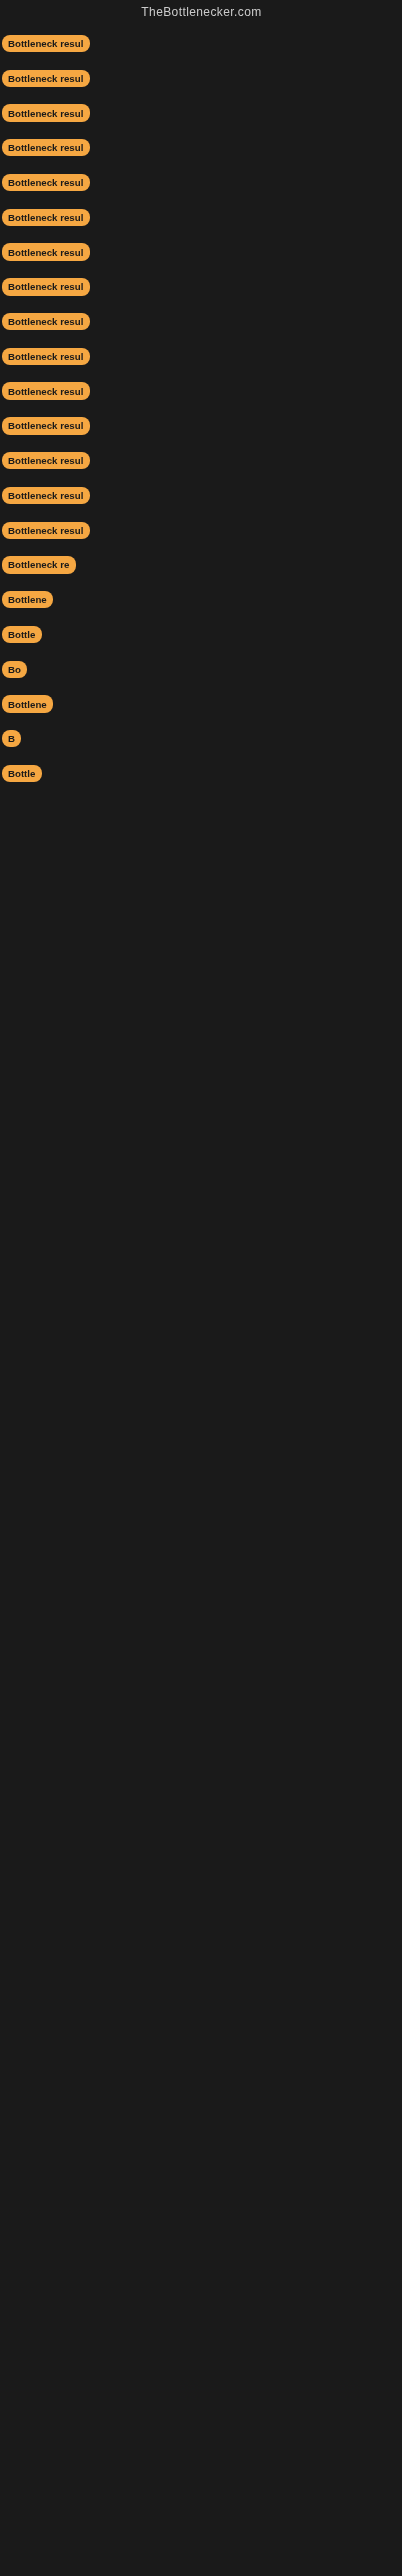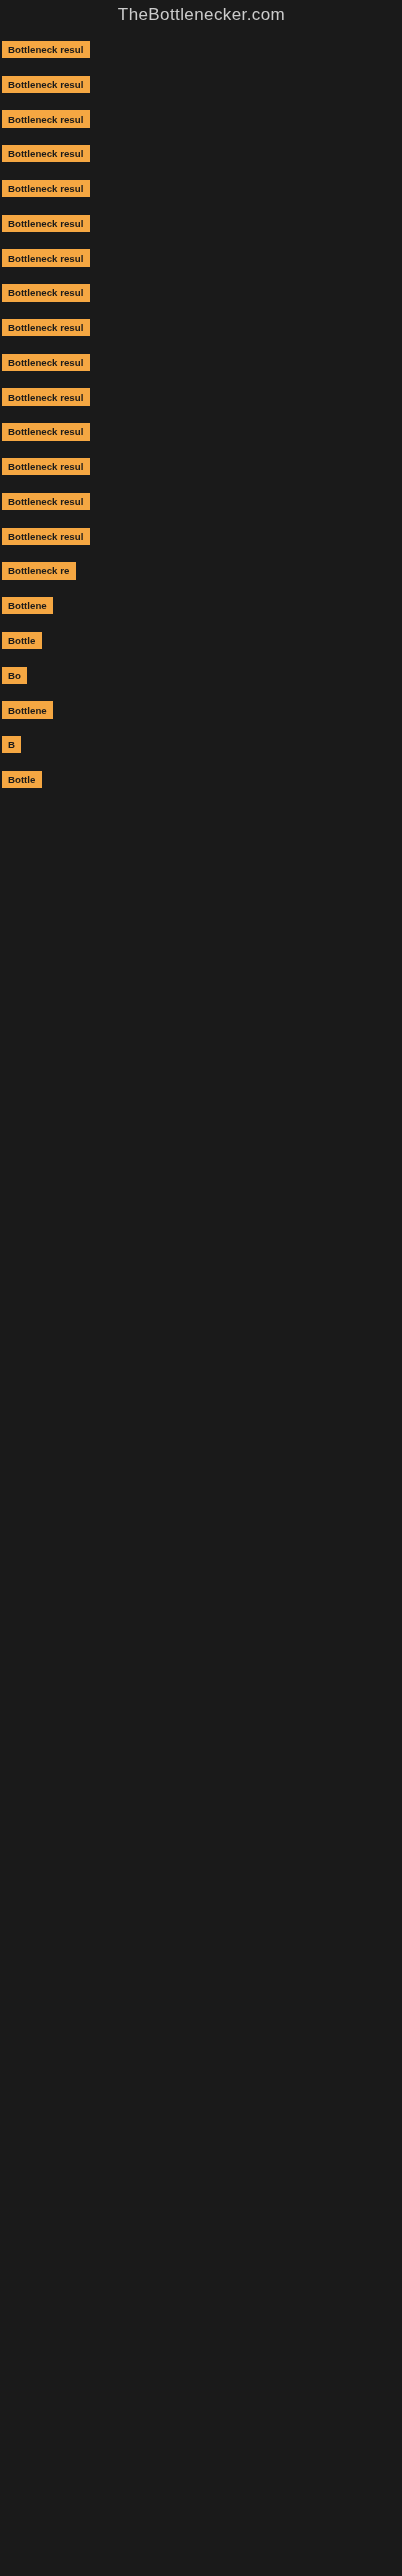--- a/index.html
+++ b/index.html
@@ -12,33 +12,33 @@
       width: 403px;
       min-height: 2576px;
       background-color: #1a1a1a;
       font-family: Arial, sans-serif;
       position: relative;
     }
 
     .site-title {
       text-align: center;
       color: #cccccc;
-      font-size: 17px;
+      font-size: 12px;
       padding: 4.8px 0 8px 0;
       letter-spacing: 0.4px;
     }
 
     .bottleneck-badge {
       display: inline-block;
       background-color: #f5a742;
       color: #1a1a1a;
       font-size: 9.7px;
       font-weight: bold;
       padding: 3.2px 6.4px;
-      border-radius: 0;
+      border-radius: 8px;
       white-space: nowrap;
       overflow: hidden;
     }
 
     .badge-row {
       margin-bottom: 0px;
       padding: 8px 0 6.4px 1.6px;
     }
   </style>
 </head>

